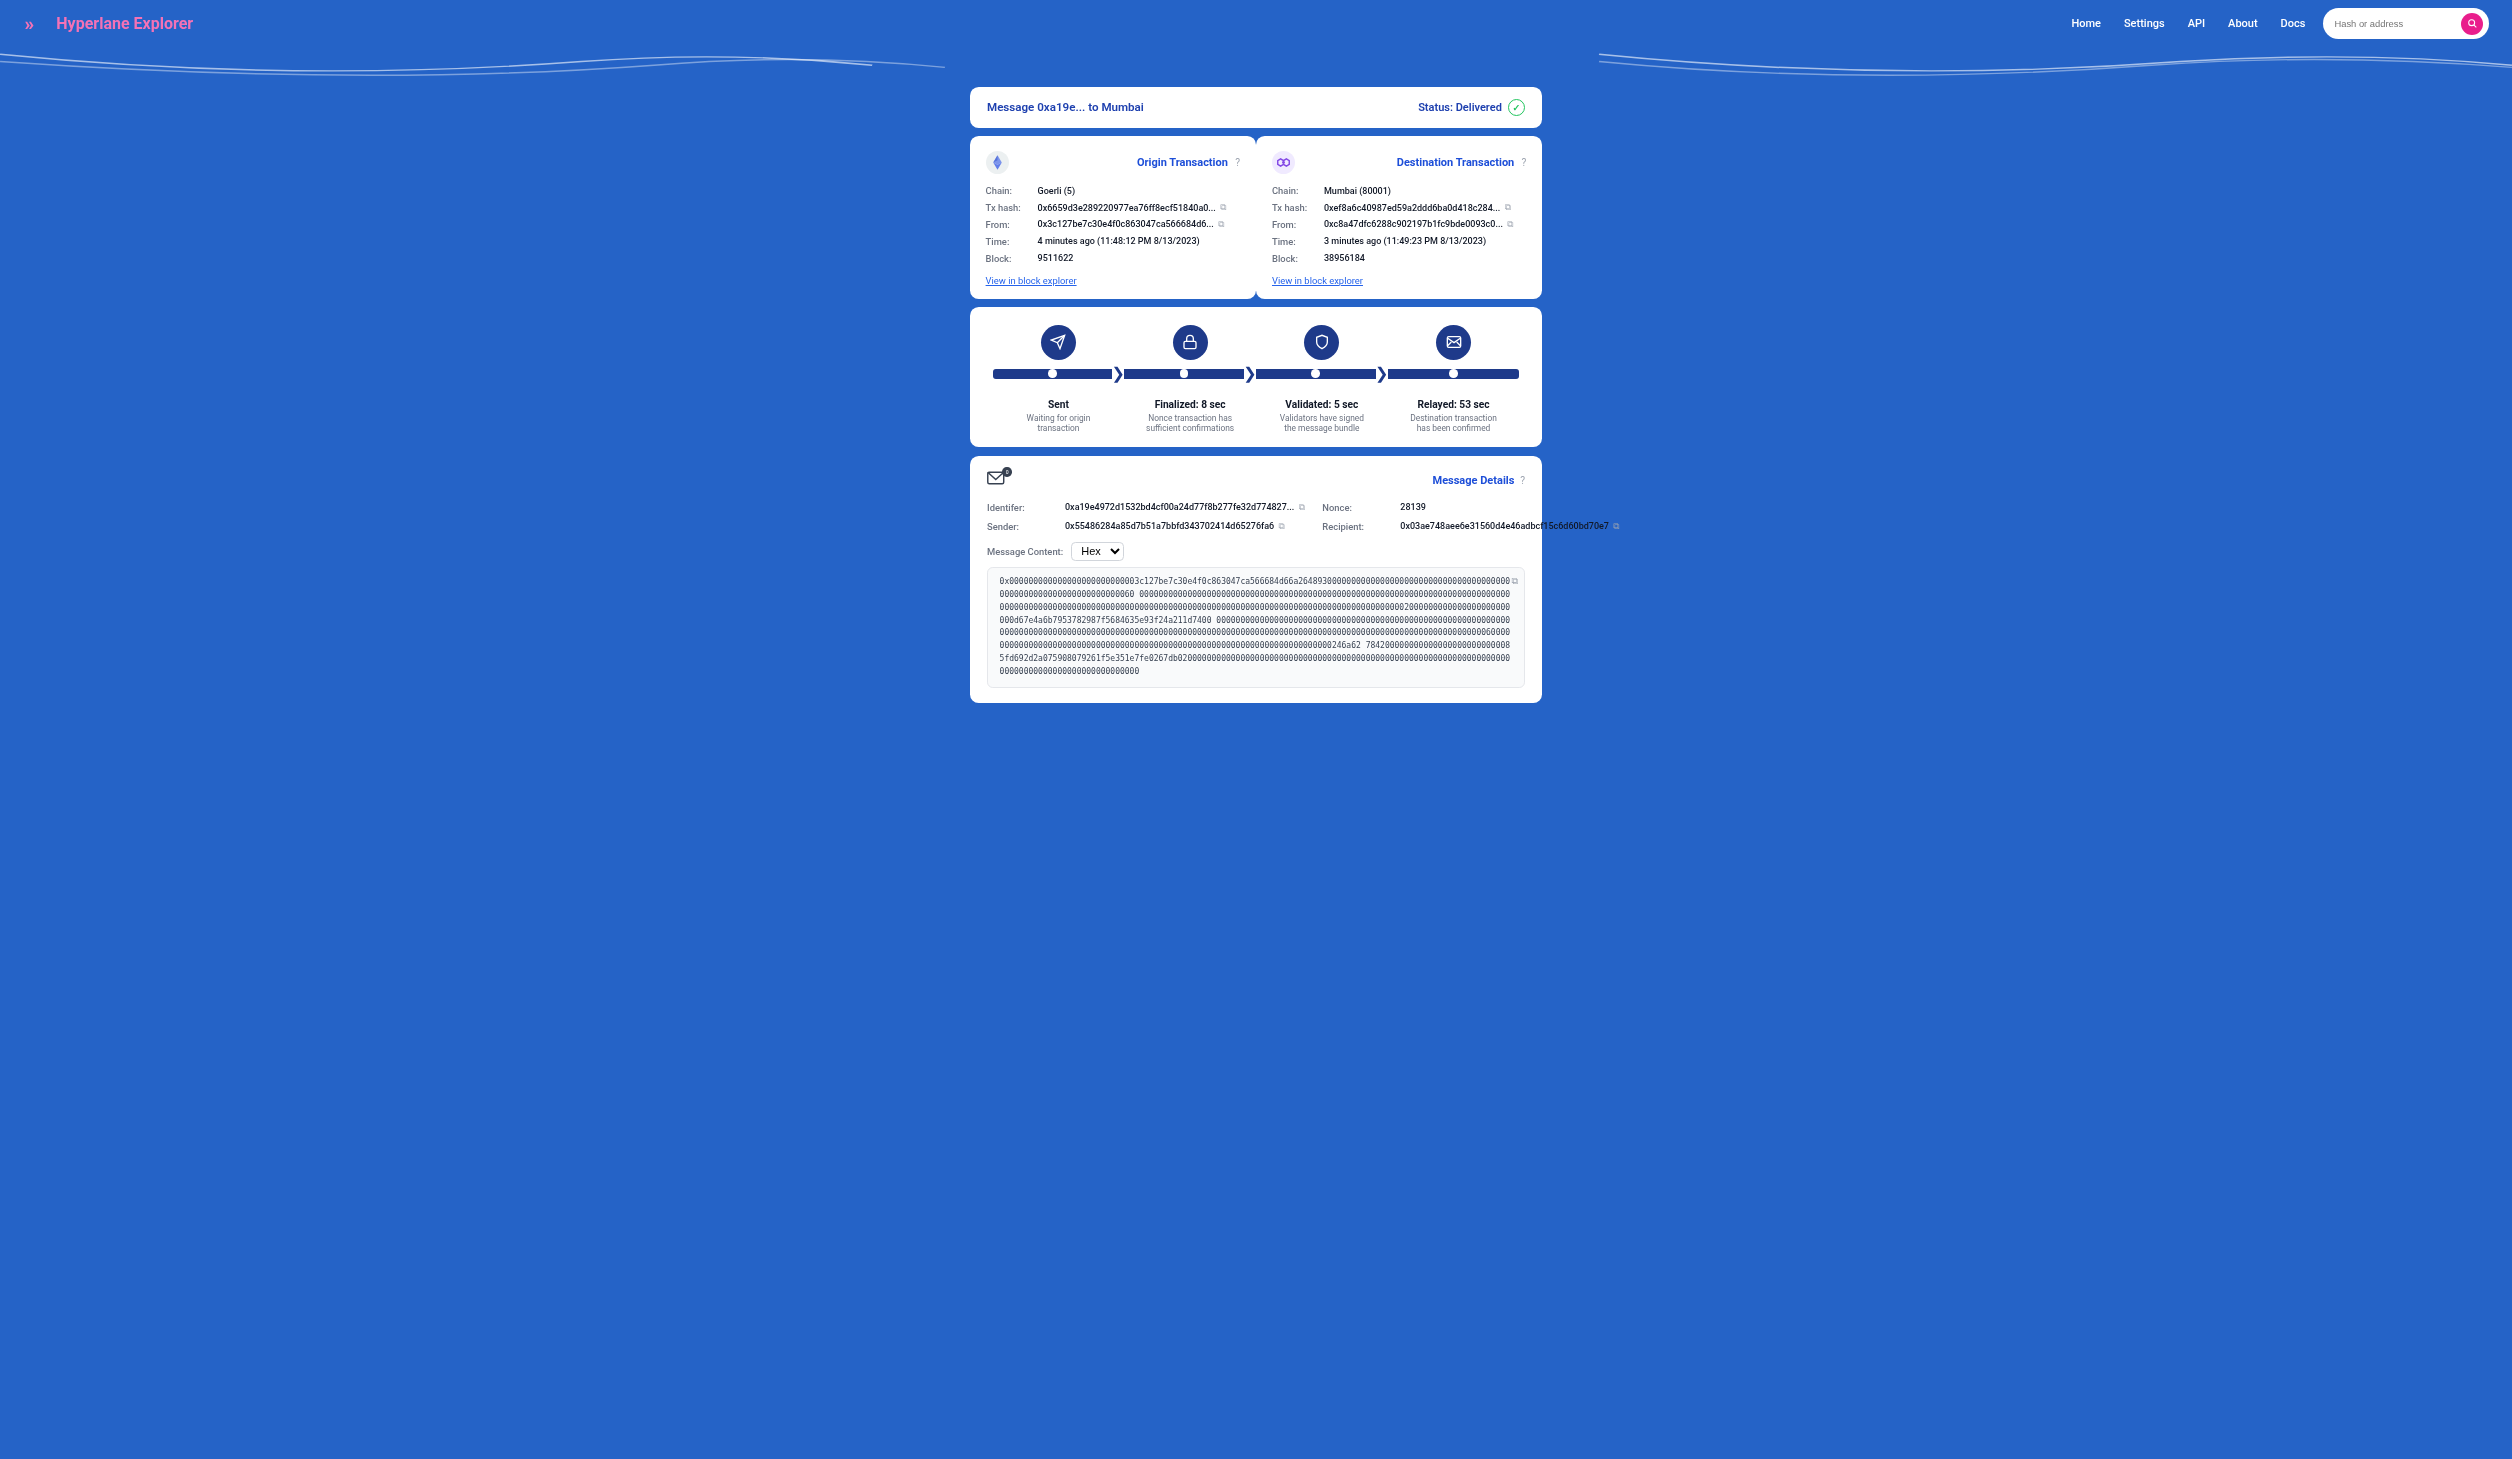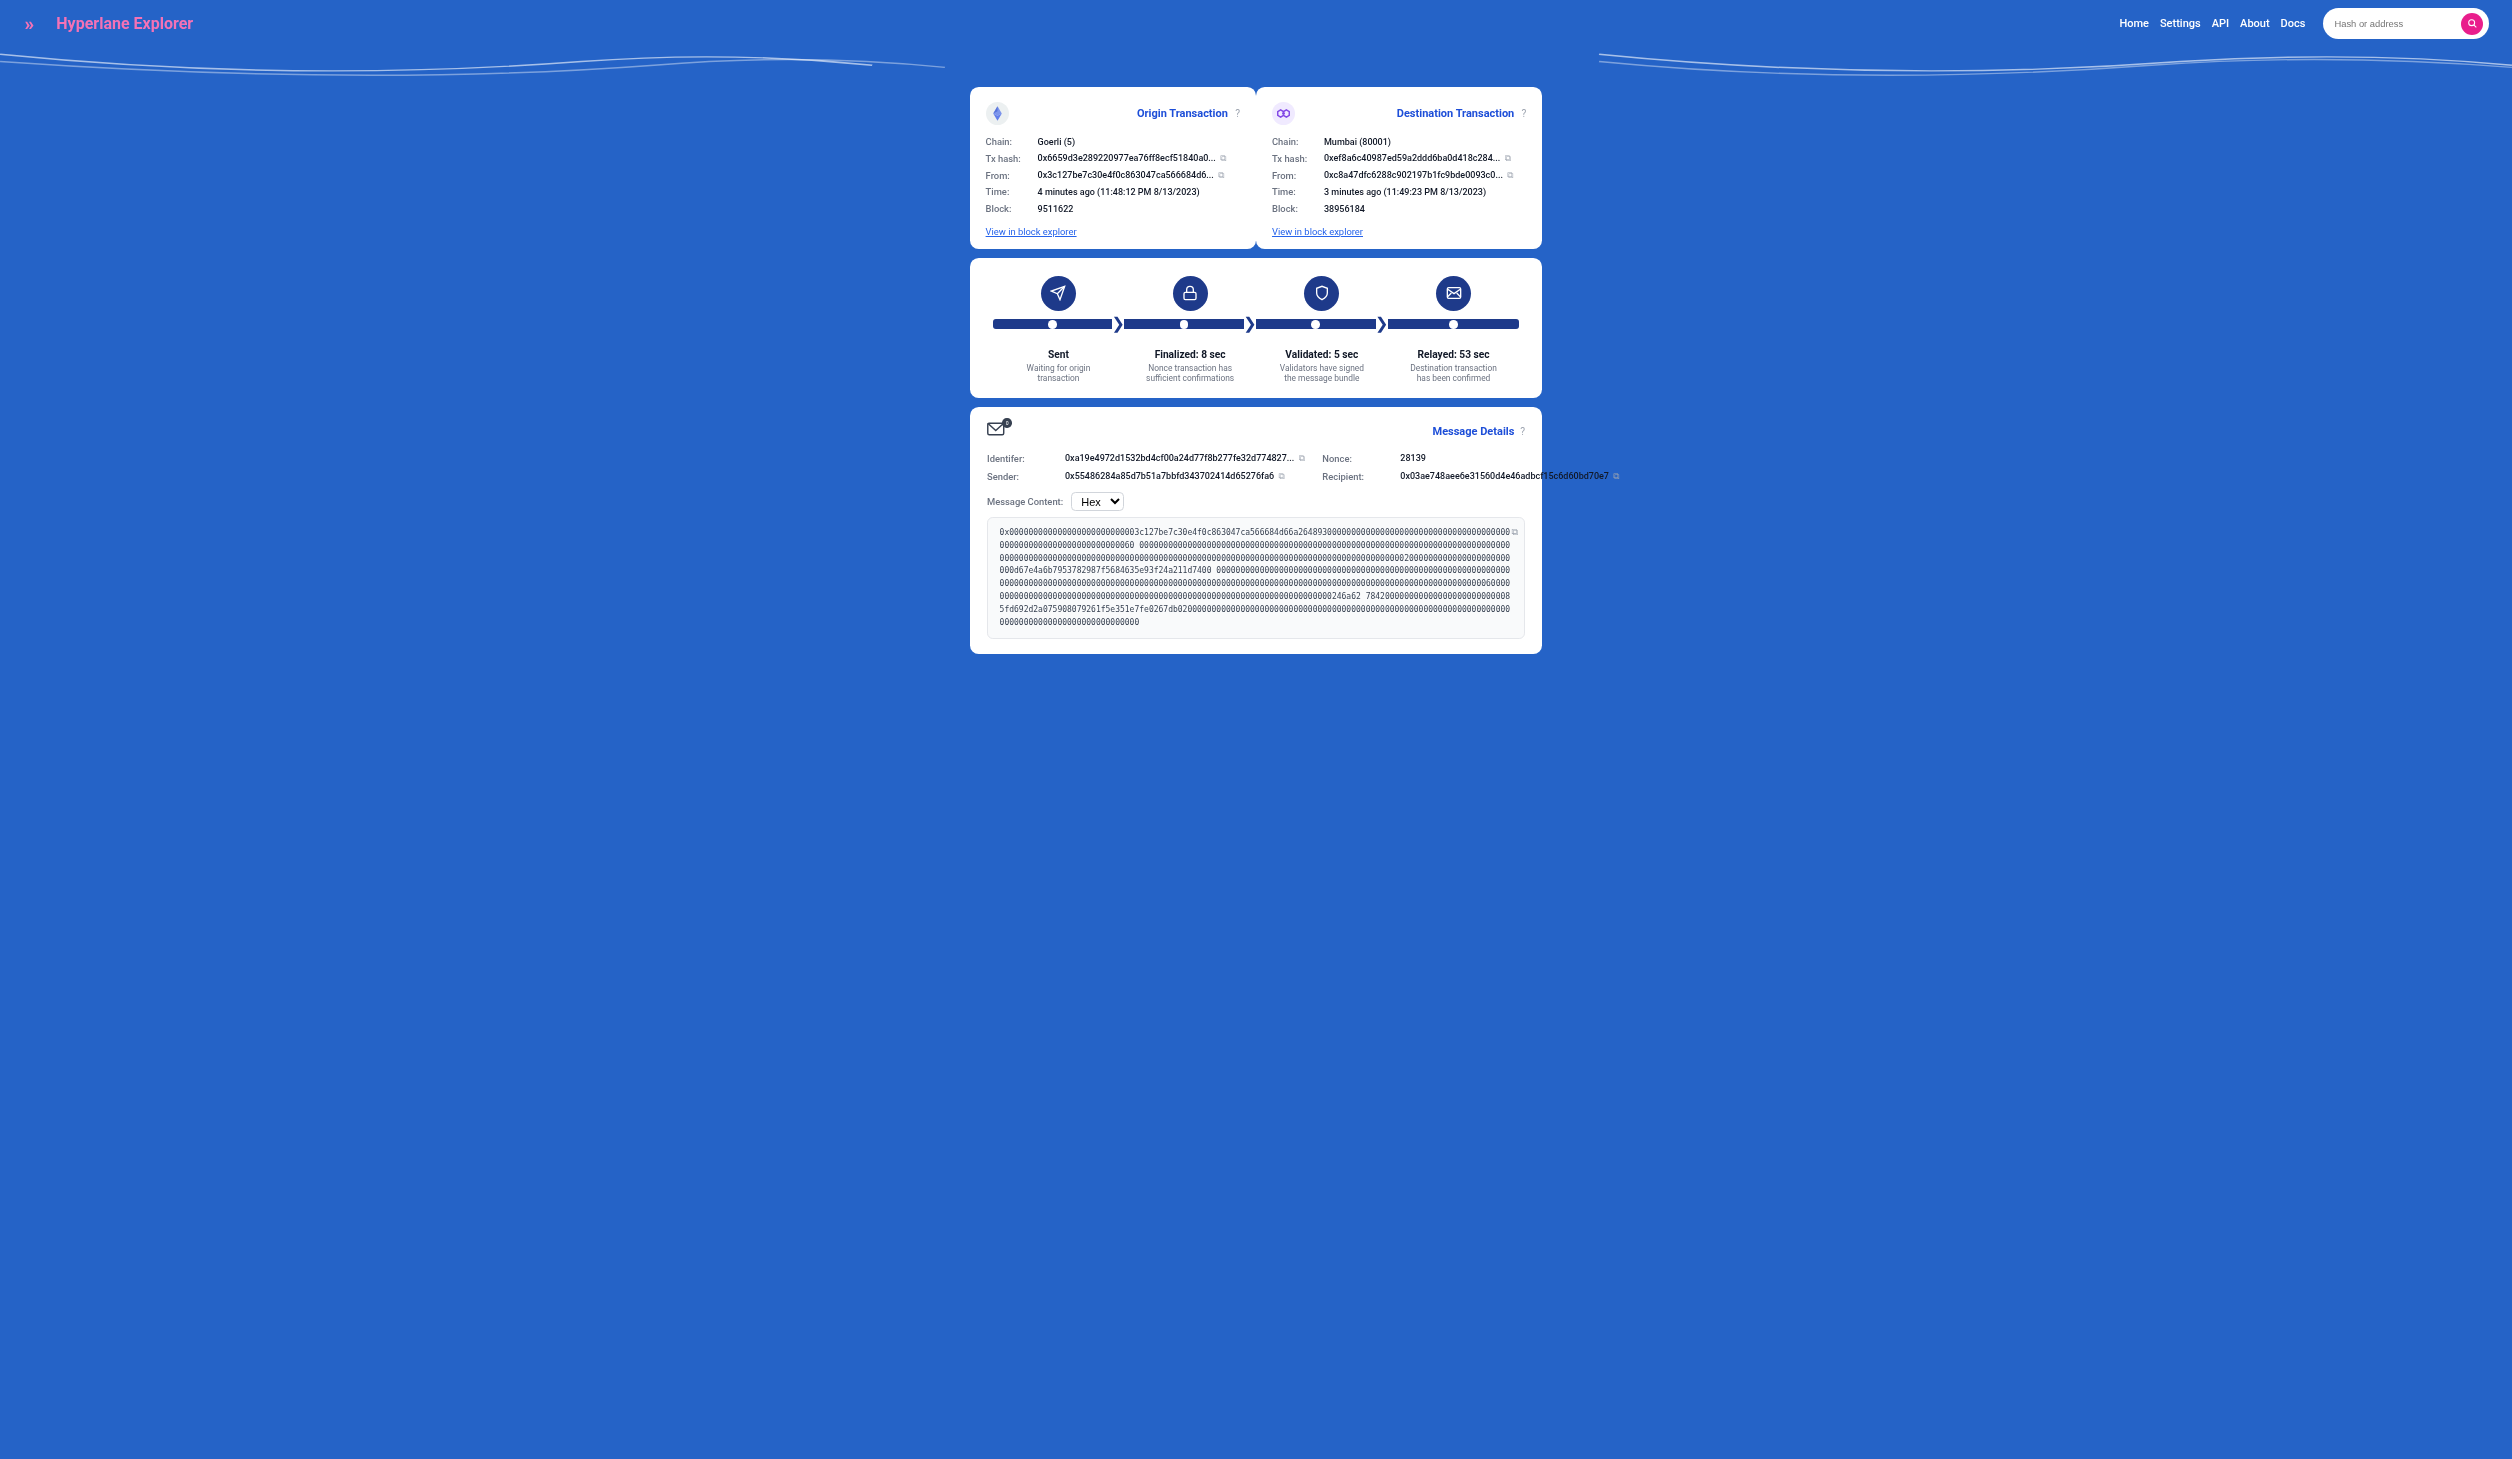--- a/index.html
+++ b/index.html
@@ -32,21 +32,21 @@
     }
     .logo-text {
       font-size: 16px;
       font-weight: 700;
       color: white;
     }
     .logo-text span { color: #f472b6; }
     .nav-links {
       display: flex;
       align-items: center;
-      gap: 11px;
+      gap: 23px;
       margin-right: 17.4px;
     }
     .nav-link {
       color: white;
       text-decoration: none;
       font-size: 11px;
       font-weight: 500;
     }
     .search-bar {
       display: flex;
@@ -361,20 +361,27 @@
   <svg style="position:absolute;top:0;left:0;width:100%;height:100%;" viewBox="0 0 1728 55" preserveAspectRatio="none">
     <path d="M0,10 Q200,50 400,20 Q500,5 600,25" stroke="white" stroke-width="2" fill="none" opacity="0.6"></path>
     <path d="M0,20 Q250,55 450,25 Q550,8 650,28" stroke="white" stroke-width="2" fill="none" opacity="0.4"></path>
     <path d="M1100,10 Q1300,50 1500,20 Q1620,5 1728,25" stroke="white" stroke-width="2" fill="none" opacity="0.6"></path>
     <path d="M1100,20 Q1280,55 1480,25 Q1600,8 1728,28" stroke="white" stroke-width="2" fill="none" opacity="0.4"></path>
   </svg>
 </div>
 
 <div class="main-content">
 
+  <div class="status-banner">
+    <span class="status-banner-title">Message 0xa19e... to Mumbai</span>
+    <div class="status-delivered">
+      <span>Status: Delivered</span>
+      <div class="check-circle">✓</div>
+    </div>
+  </div>
 
   <div class="tx-cards-row">
 
     <div class="tx-card">
       <div class="tx-card-header">
 
         <svg width="23" height="23" viewBox="0 0 32 32">
           <circle cx="16" cy="16" r="16" fill="#ecf0f1"></circle>
           <polygon points="16,6 10,16 16,19 22,16" fill="#627eea" opacity="0.8"></polygon>
           <polygon points="16,19 10,16 16,26 22,16" fill="#627eea"></polygon>

